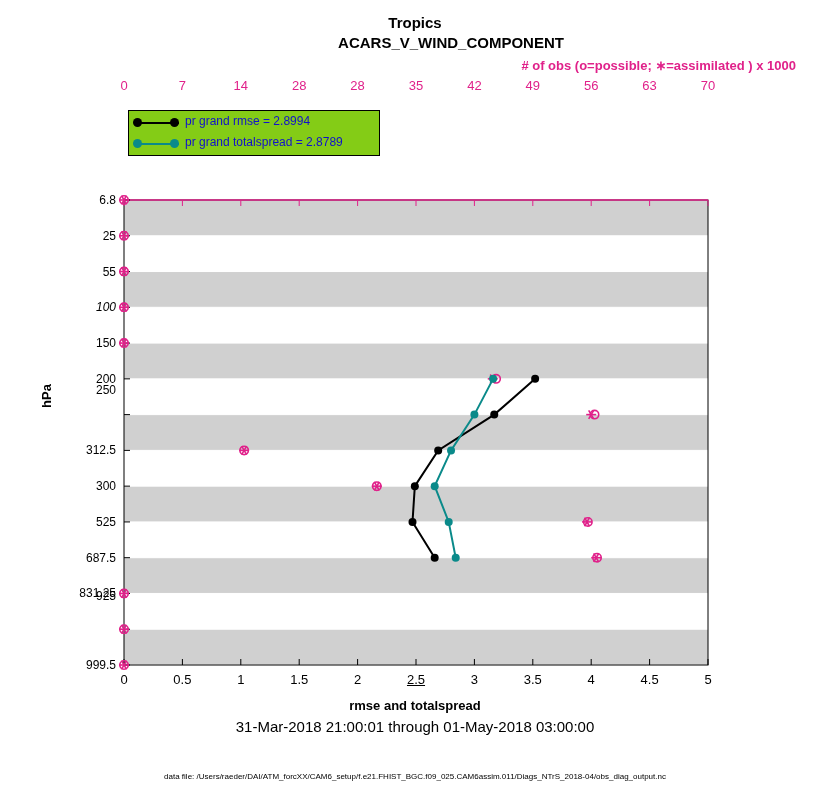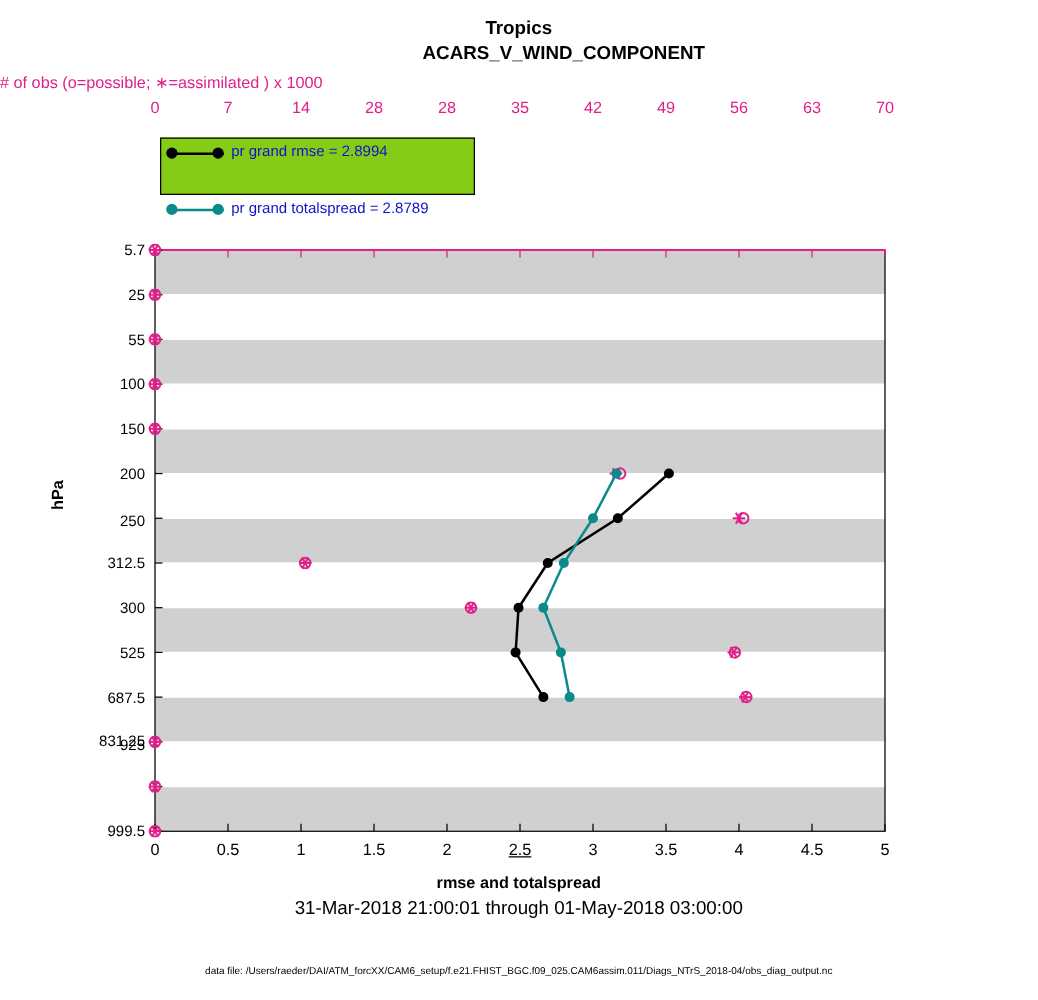--- a/index.html
+++ b/index.html
@@ -1,20 +1,20 @@
 <!DOCTYPE html>
 <html><head>
 <meta charset="utf-8">
 <style>
   html,body{margin:0;padding:0;background:#ffffff;}
   body{width:830px;height:800px;font-family:"Liberation Sans",sans-serif;position:relative;overflow:hidden;}
   .chart-root{position:absolute;left:0;top:0;width:830px;height:800px;}
   .title-main{position:absolute;left:0;top:14px;width:830px;text-align:center;font-size:15px;font-weight:bold;color:#000;}
   .title-sub{position:absolute;left:0;top:34px;width:830px;text-align:center;font-size:15px;font-weight:bold;color:#000;margin-left:36px;}
-  .top-axis-label{position:absolute;left:0;top:58px;width:796px;text-align:left;font-size:13px;font-weight:normal;color:#e0218a;}
+  .top-axis-label{position:absolute;left:0;top:58px;width:796px;text-align:right;font-size:13px;font-weight:bold;color:#e0218a;}
   .top-ticklabels{position:absolute;top:78px;left:0;width:830px;height:16px;}
   .top-ticklabels span{position:absolute;font-size:13px;color:#e0218a;transform:translateX(-50%);}
   .bottom-ticklabels{position:absolute;top:672px;left:0;width:830px;height:18px;}
   .bottom-ticklabels span{position:absolute;font-size:13px;color:#000;transform:translateX(-50%);}
   .left-ticklabels{position:absolute;left:0;top:0;width:830px;height:800px;}
   .left-ticklabels span{position:absolute;font-size:12px;color:#000;transform:translateY(-50%);text-align:right;}
   .ylabel{position:absolute;left:46px;top:396px;font-size:13px;font-weight:bold;color:#000;transform:translate(-50%,-50%) rotate(-90deg);}
   .xlabel{position:absolute;left:0;top:698px;width:830px;text-align:center;font-size:13px;font-weight:bold;color:#000;}
   .daterange{position:absolute;left:0;top:718px;width:830px;text-align:center;font-size:15px;color:#000;}
   .datafile{position:absolute;left:0;top:772px;width:830px;text-align:center;font-size:8px;color:#000;}
@@ -53,27 +53,27 @@
       <span style="left: 299.2px;">1.5</span>
       <span style="left: 357.6px;">2</span>
       <span style="left: 416px; text-decoration: underline;">2.5</span>
       <span style="left: 474.4px;">3</span>
       <span style="left: 532.8px;">3.5</span>
       <span style="left: 591.2px;">4</span>
       <span style="left: 649.6px;">4.5</span>
       <span style="left: 708px;">5</span>
     </div>
   <div class="left-ticklabels" id="left-ticks">
-      <span style="top: 200px; right: 714px;">5.7</span>
+      <span style="top: 200px; right: 714px;">6.8</span>
       <span style="top: 235.769px; right: 714px;">25</span>
       <span style="top: 271.538px; right: 714px; text-align: right;">55</span>
-      <span style="top: 307.308px; right: 714px;">100</span>
+      <span style="top: 307.308px; right: 714px; font-style: italic;">100</span>
       <span style="top: 343.077px; right: 714px;">150</span>
       <span style="top: 378.846px; right: 714px;">200</span>
-      <span style="top: 417px; right: 714px;">250</span>
+      <span style="top: 390px; right: 714px;">250</span>
       <span style="top: 450.385px; right: 714px;">312.5</span>
       <span style="top: 486.154px; right: 714px;">300</span>
       <span style="top: 521.923px; right: 714px;">525</span>
       <span style="top: 557.692px; right: 714px;">687.5</span>
       <span style="top: 593.462px; right: 714px;">831.25</span>
       <span style="top: 596px; right: 714px;">925</span>
       <span style="top: 665px; right: 714px;">999.5</span>
     </div>
 
   <div class="ylabel">hPa</div>
@@ -242,21 +242,21 @@
       <circle cx="455.712" cy="557.6923076923076" r="4" fill="#0a8a8a"></circle>
     </svg>
 
   <div class="legend">
     <div class="legend-row" style="top:0;">
       <div class="legend-line" style="background:#000000;"></div>
       <div class="legend-dot" style="left:4px;background:#000000;"></div>
       <div class="legend-dot" style="left:41px;background:#000000;"></div>
       <div class="legend-text">pr grand rmse = 2.8994</div>
     </div>
-    <div class="legend-row" style="top:21px;margin-top:24px;">
+    <div class="legend-row" style="top:21px;">
       <div class="legend-line" style="background:#0a8a8a;"></div>
       <div class="legend-dot" style="left:4px;background:#0a8a8a;"></div>
       <div class="legend-dot" style="left:41px;background:#0a8a8a;"></div>
       <div class="legend-text">pr grand totalspread = 2.8789</div>
     </div>
   </div>
 
 </div>
 
 </body></html>

